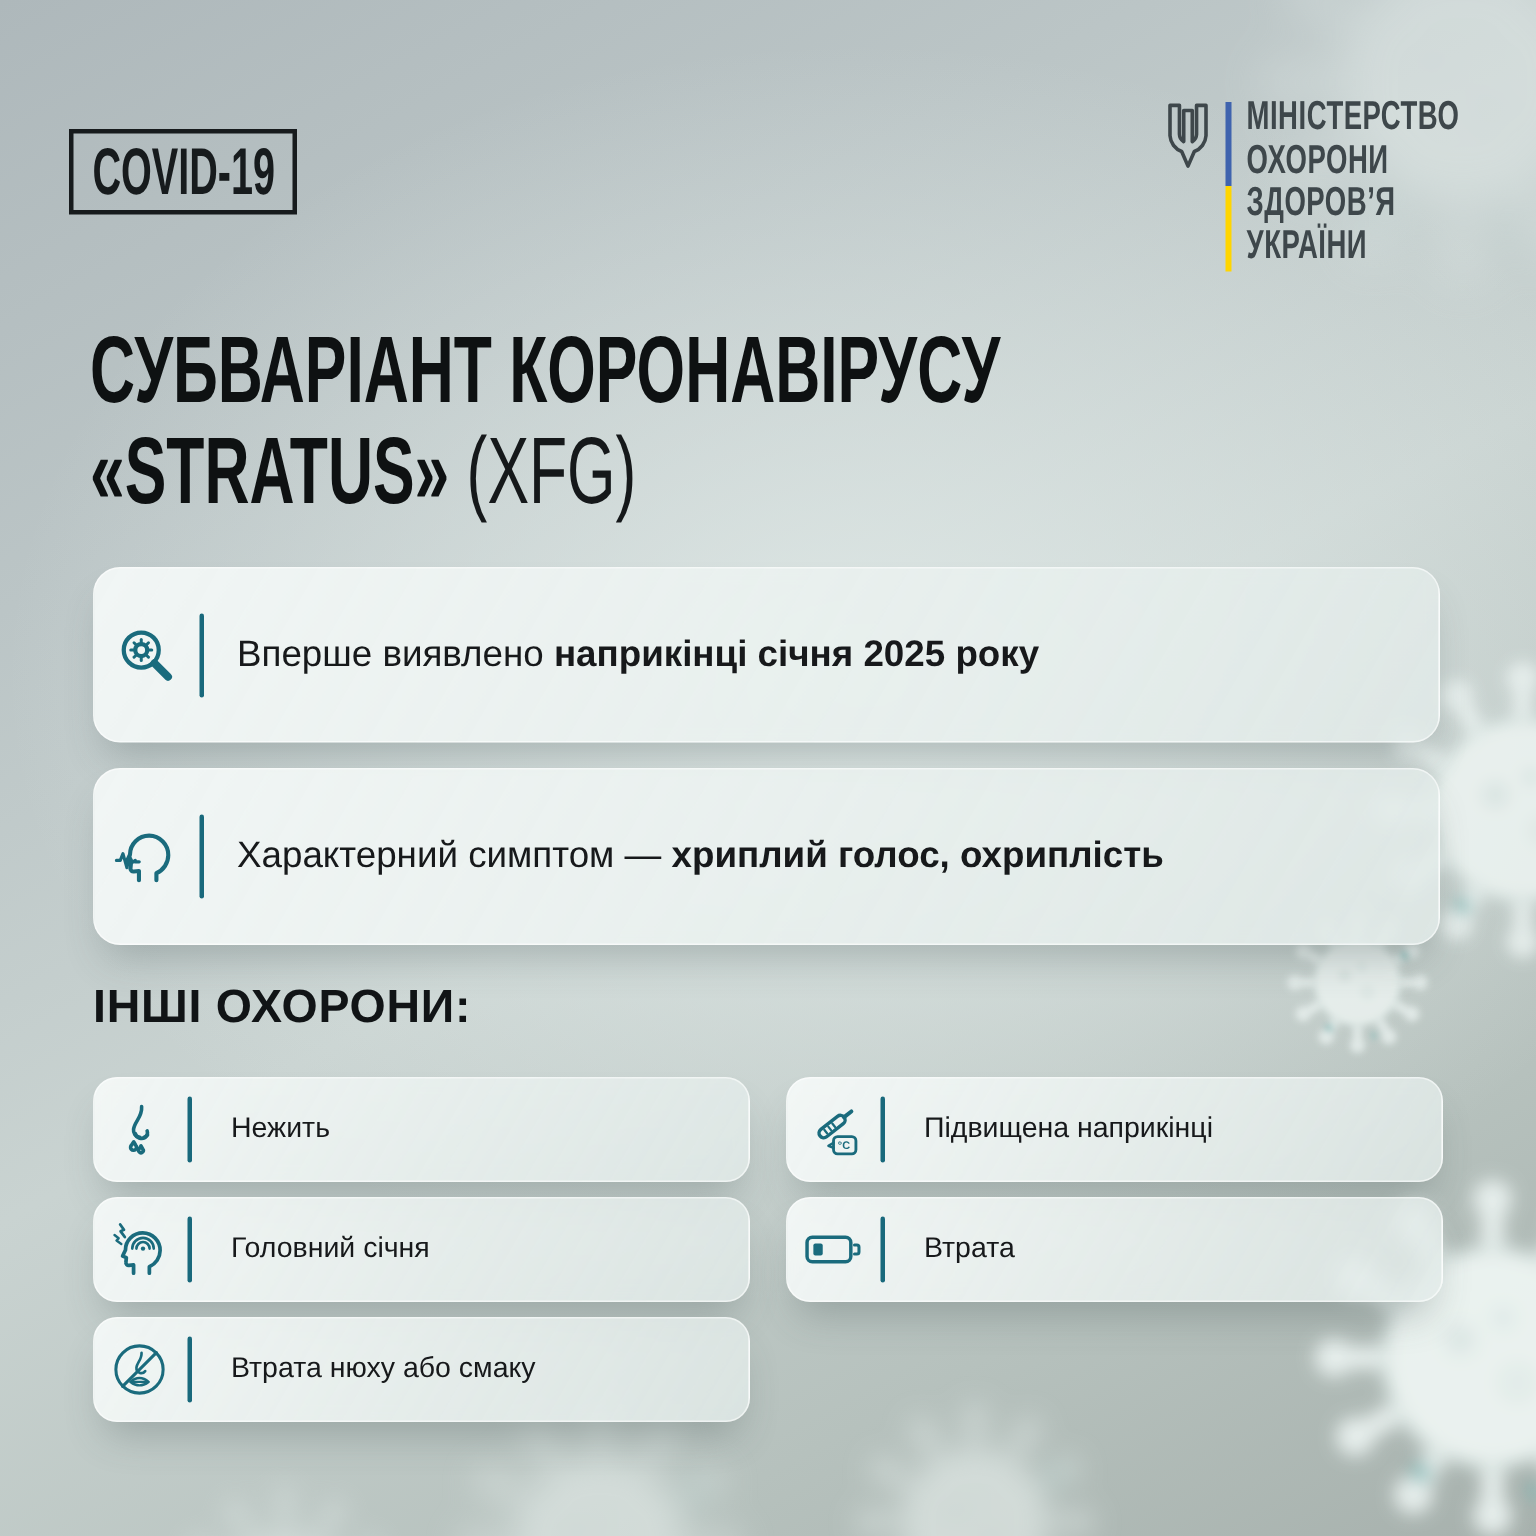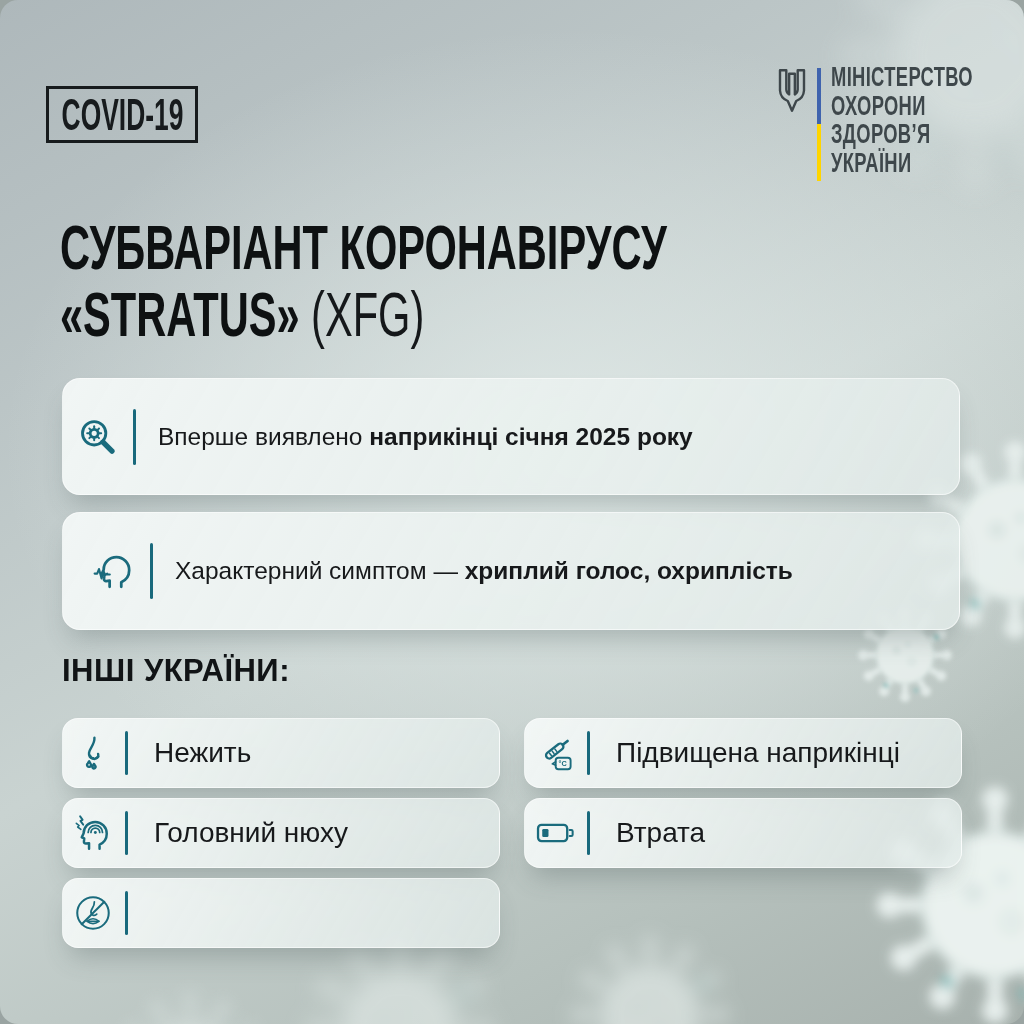--- a/index.html
+++ b/index.html
@@ -3,21 +3,20 @@
 <meta charset="utf-8">
 <style>
   html,body{margin:0;padding:0;background:#9aa4a2;}
   *{box-sizing:border-box;}
   .stage{
     position:relative;width:1024px;height:1024px;overflow:hidden;
     font-family:"Liberation Sans",sans-serif;
     background:
       radial-gradient(920px 680px at 56% 44%, rgba(224,233,231,.9), rgba(224,233,231,0) 62%),
       linear-gradient(152deg,#aeb8bb 0%,#bbc5c6 26%,#c9d3d1 52%,#b6c1bd 80%,#a7b1ad 100%);
-    border-radius: 18px;
   }
   .abs{position:absolute;}
   .deco{left:0;top:0;pointer-events:none;}
 
   
   .badge{left:46px;top:86px;width:152px;height:57px;border:3px solid #171b1d;
     display:flex;align-items:center;justify-content:center;}
   .badge span{font-size:44px;font-weight:700;color:#171b1d;transform:scaleX(.6);white-space:nowrap;}
 
   
@@ -48,21 +47,21 @@
   .info-text{margin-left:22px;font-size:24.5px;color:#17191b;}
   .info-text b{font-weight:700;}
 
   
   .sym-heading{left:62px;top:653px;font-size:31px;font-weight:700;color:#111416;letter-spacing:.5px;}
   .sym-grid{left:62px;top:718px;width:900px;display:grid;
     grid-template-columns:438px 438px;column-gap:24px;row-gap:10px;}
   .sym-card{height:70px;border-radius:16px;}
   .sym-card .vdiv{height:44px;margin-left:10px;}
   .sym-card .icon-cell{margin-left:8px;}
-  .sym-label{margin-left:26px;font-size:28px;color:#17191b;}
+  .sym-label{margin-left:26px;font-size:19px;color:#17191b;}
 
   svg.ic{stroke:#1a6b7d;fill:none;stroke-width:1.7;stroke-linecap:round;stroke-linejoin:round;}
   svg.ic .fillT{fill:#1a6b7d;stroke:none;}
   svg.ic text{stroke:none;fill:#1a6b7d;font-family:"Liberation Sans",sans-serif;font-weight:bold;}
 </style>
 </head>
 <body>
 
 <div class="stage">
 
@@ -150,33 +149,33 @@
         <line x1="7.4" y1="6.9" x2="8.5" y2="8" stroke-width="1.2"></line>
         <line x1="12.1" y1="11.6" x2="13.2" y2="12.7" stroke-width="1.2"></line>
         <line x1="13.2" y1="6.9" x2="12.1" y2="8" stroke-width="1.2"></line>
         <line x1="8.5" y1="11.6" x2="7.4" y2="12.7" stroke-width="1.2"></line>
       </svg>
     </div>
     <div class="vdiv"></div>
     <div class="info-text"><span>Вперше виявлено </span><b>наприкінці січня 2025 року</b></div>
   </div>
 
-  <div class="abs card info-card" style="top:512px;height:118px;padding-left:17px;">
+  <div class="abs card info-card" style="top:512px;height:118px;">
     <div class="icon-cell">
       <svg class="ic" width="42" height="40" viewBox="0 0 26 24">
         <polyline points="1,13.6 2.6,13.6 3.7,10.8 5.3,16.6 6.5,12.2 7.6,14.4 8.8,13.6" stroke-width="1.3"></polyline>
         <path d="M17.5 21.8v-2.9c2.9-1.3 4.9-4.2 4.9-7.4A8 8 0 0 0 14.5 3.4c-4.4 0-7.9 3.5-7.9 7.8l-1.3 2.8 1.7.7-.2 2.2c-.1.8.6 1.4 1.4 1.3l2.1-.2v3.8"></path>
         <line x1="8.6" y1="14.2" x2="10.4" y2="14.2" stroke-width="1.3"></line>
       </svg>
     </div>
     <div class="vdiv"></div>
     <div class="info-text"><span>Характерний симптом — </span><b>хриплий голос, охриплість</b></div>
   </div>
 
-  <div class="abs sym-heading">ІНШІ УКРАЇНИ:</div>
+  <div class="abs sym-heading">ІНШІ ОХОРОНИ:</div>
 
   <div class="abs sym-grid">
 
     <div class="card sym-card">
       <div class="icon-cell">
         <svg class="ic" width="34" height="38" viewBox="0 0 24 26">
           <path d="M13 2.2c.4 4.8-3.4 7.2-3.8 10.7-.2 1.8.9 3.5 2.6 4.1 1.5.5 3.1-.1 4-1.4"></path>
           <path d="M10 14.9a2.4 2.4 0 0 0 2.2 1.8"></path>
           <path d="M15.6 13.7a2.2 2.2 0 0 1-1.4 2.9"></path>
           <path d="M8.3 20.3a1.4 1.4 0 1 0 1.9.1l-.9-1.6z"></path>
@@ -212,21 +211,21 @@
         <svg class="ic" width="38" height="38" viewBox="0 0 26 26">
           <path d="M17.5 23.8v-2.9c2.9-1.3 4.9-4.2 4.9-7.4A8 8 0 0 0 14.5 5.4c-4.4 0-7.9 3.5-7.9 7.8l-1.3 2.8 1.7.7-.2 2.2c-.1.8.6 1.4 1.4 1.3l2.1-.2v3.8"></path>
           <circle cx="14.6" cy="12.6" r="1" class="fillT"></circle>
           <path d="M11.6 12.6a3 3 0 0 1 6 0" stroke-width="1.2"></path>
           <path d="M9.7 12.6a4.9 4.9 0 0 1 9.8 0" stroke-width="1.2"></path>
           <path d="M4.2 1.6l1.7 2.4-1.5.7 1.9 2.6" stroke-width="1.3"></path>
           <path d="M1.6 6.4l1.9 1.5-1 1 2.2 1.6" stroke-width="1.1"></path>
         </svg>
       </div>
       <div class="vdiv"></div>
-      <div class="sym-label">Головний нюху</div>
+      <div class="sym-label">Головний січня</div>
     </div>
 
     <div class="card sym-card">
       <div class="icon-cell">
         <svg class="ic" width="38" height="26" viewBox="0 0 28 18">
           <rect x="1.5" y="3" width="21.5" height="12" rx="2.6"></rect>
           <path d="M24.8 6.8h1.2a1 1 0 0 1 1 1v2.4a1 1 0 0 1-1 1h-1.2" stroke-width="1.5"></path>
           <rect x="4.6" y="6" width="4.6" height="6" rx="1" class="fillT"></rect>
         </svg>
       </div>
@@ -238,16 +237,17 @@
       <div class="icon-cell">
         <svg class="ic" width="38" height="38" viewBox="0 0 28 28">
           <circle cx="14" cy="14" r="11.6" stroke-width="1.5"></circle>
           <path d="M15 5.8c.2 3.3-2.3 4.9-2.5 7.2-.1 1.2.6 2.3 1.7 2.7 1 .3 2-.1 2.6-.9" stroke-width="1.3"></path>
           <path d="M9.6 20.1c1.4-1.3 2.8-1.9 4.4-1.9s3 .6 4.4 1.9c-1.4 1.1-2.8 1.7-4.4 1.7s-3-.6-4.4-1.7z" stroke-width="1.2"></path>
           <line x1="9.6" y1="20.1" x2="18.4" y2="20.1" stroke-width="1.1"></line>
           <line x1="5.7" y1="22.3" x2="22.3" y2="5.7" stroke-width="1.5"></line>
         </svg>
       </div>
       <div class="vdiv"></div>
+      <div class="sym-label">Втрата нюху або смаку</div>
     </div>
 
   </div>
 </div>
 
 </body></html>

